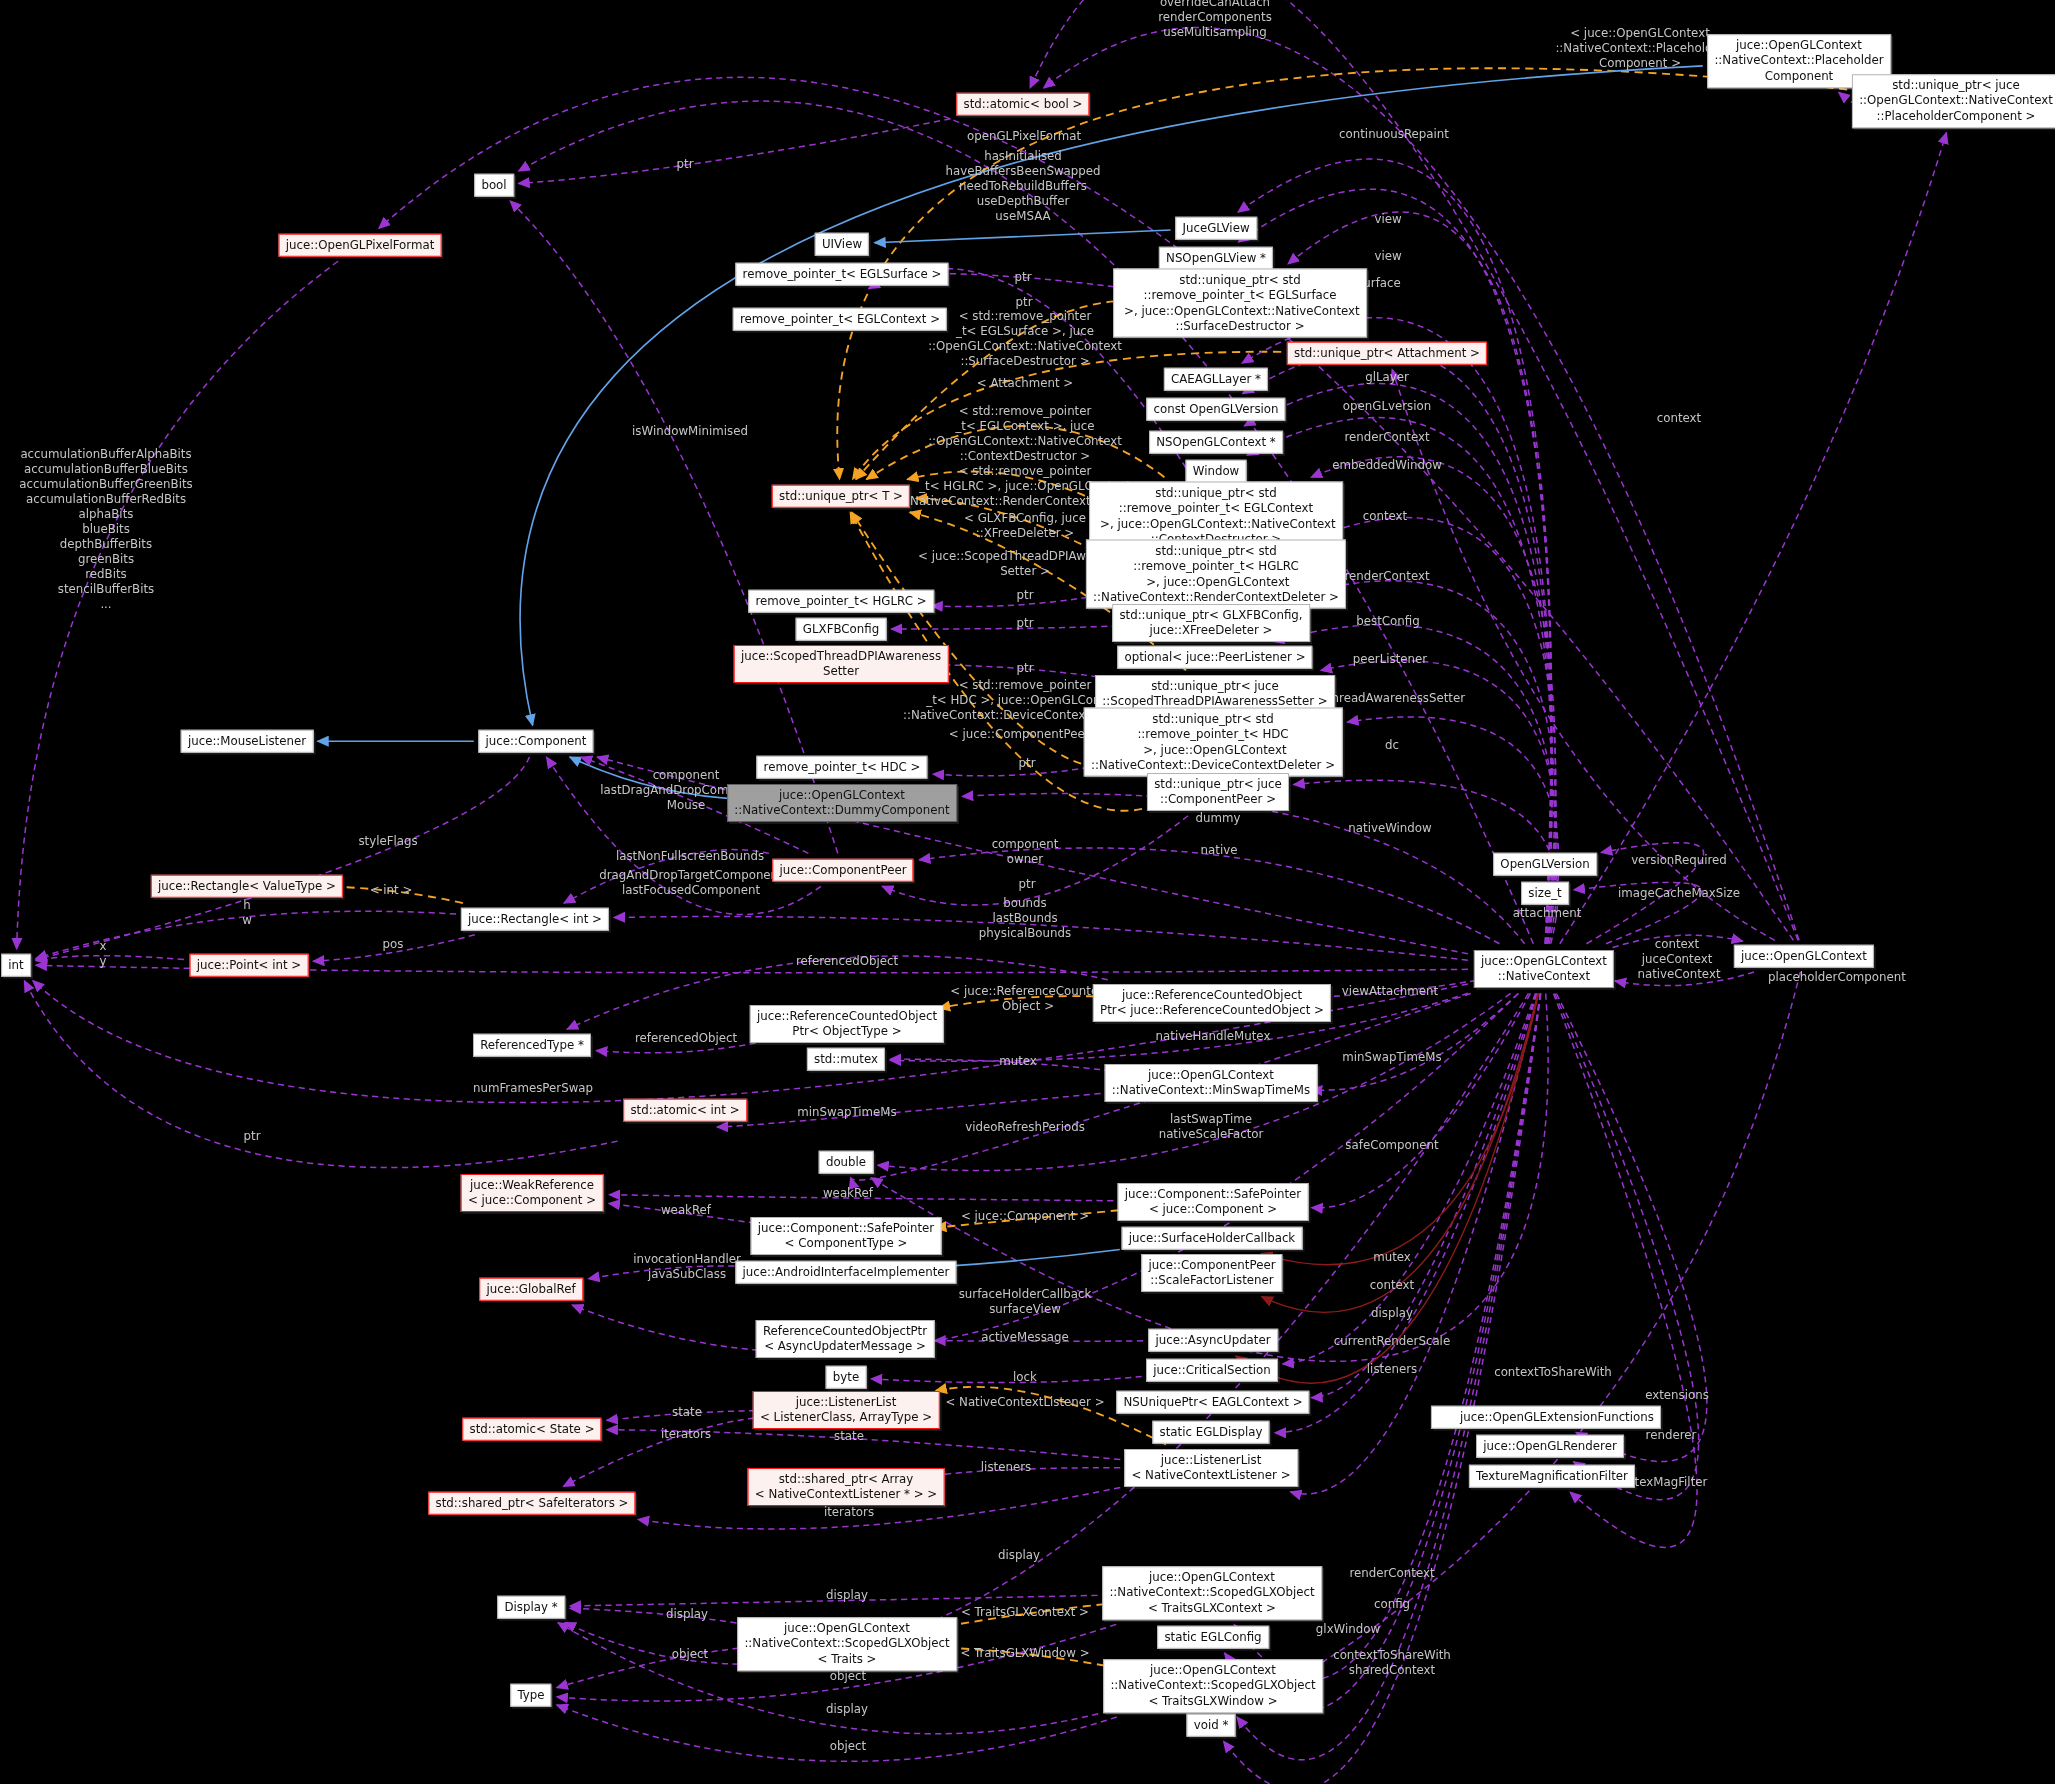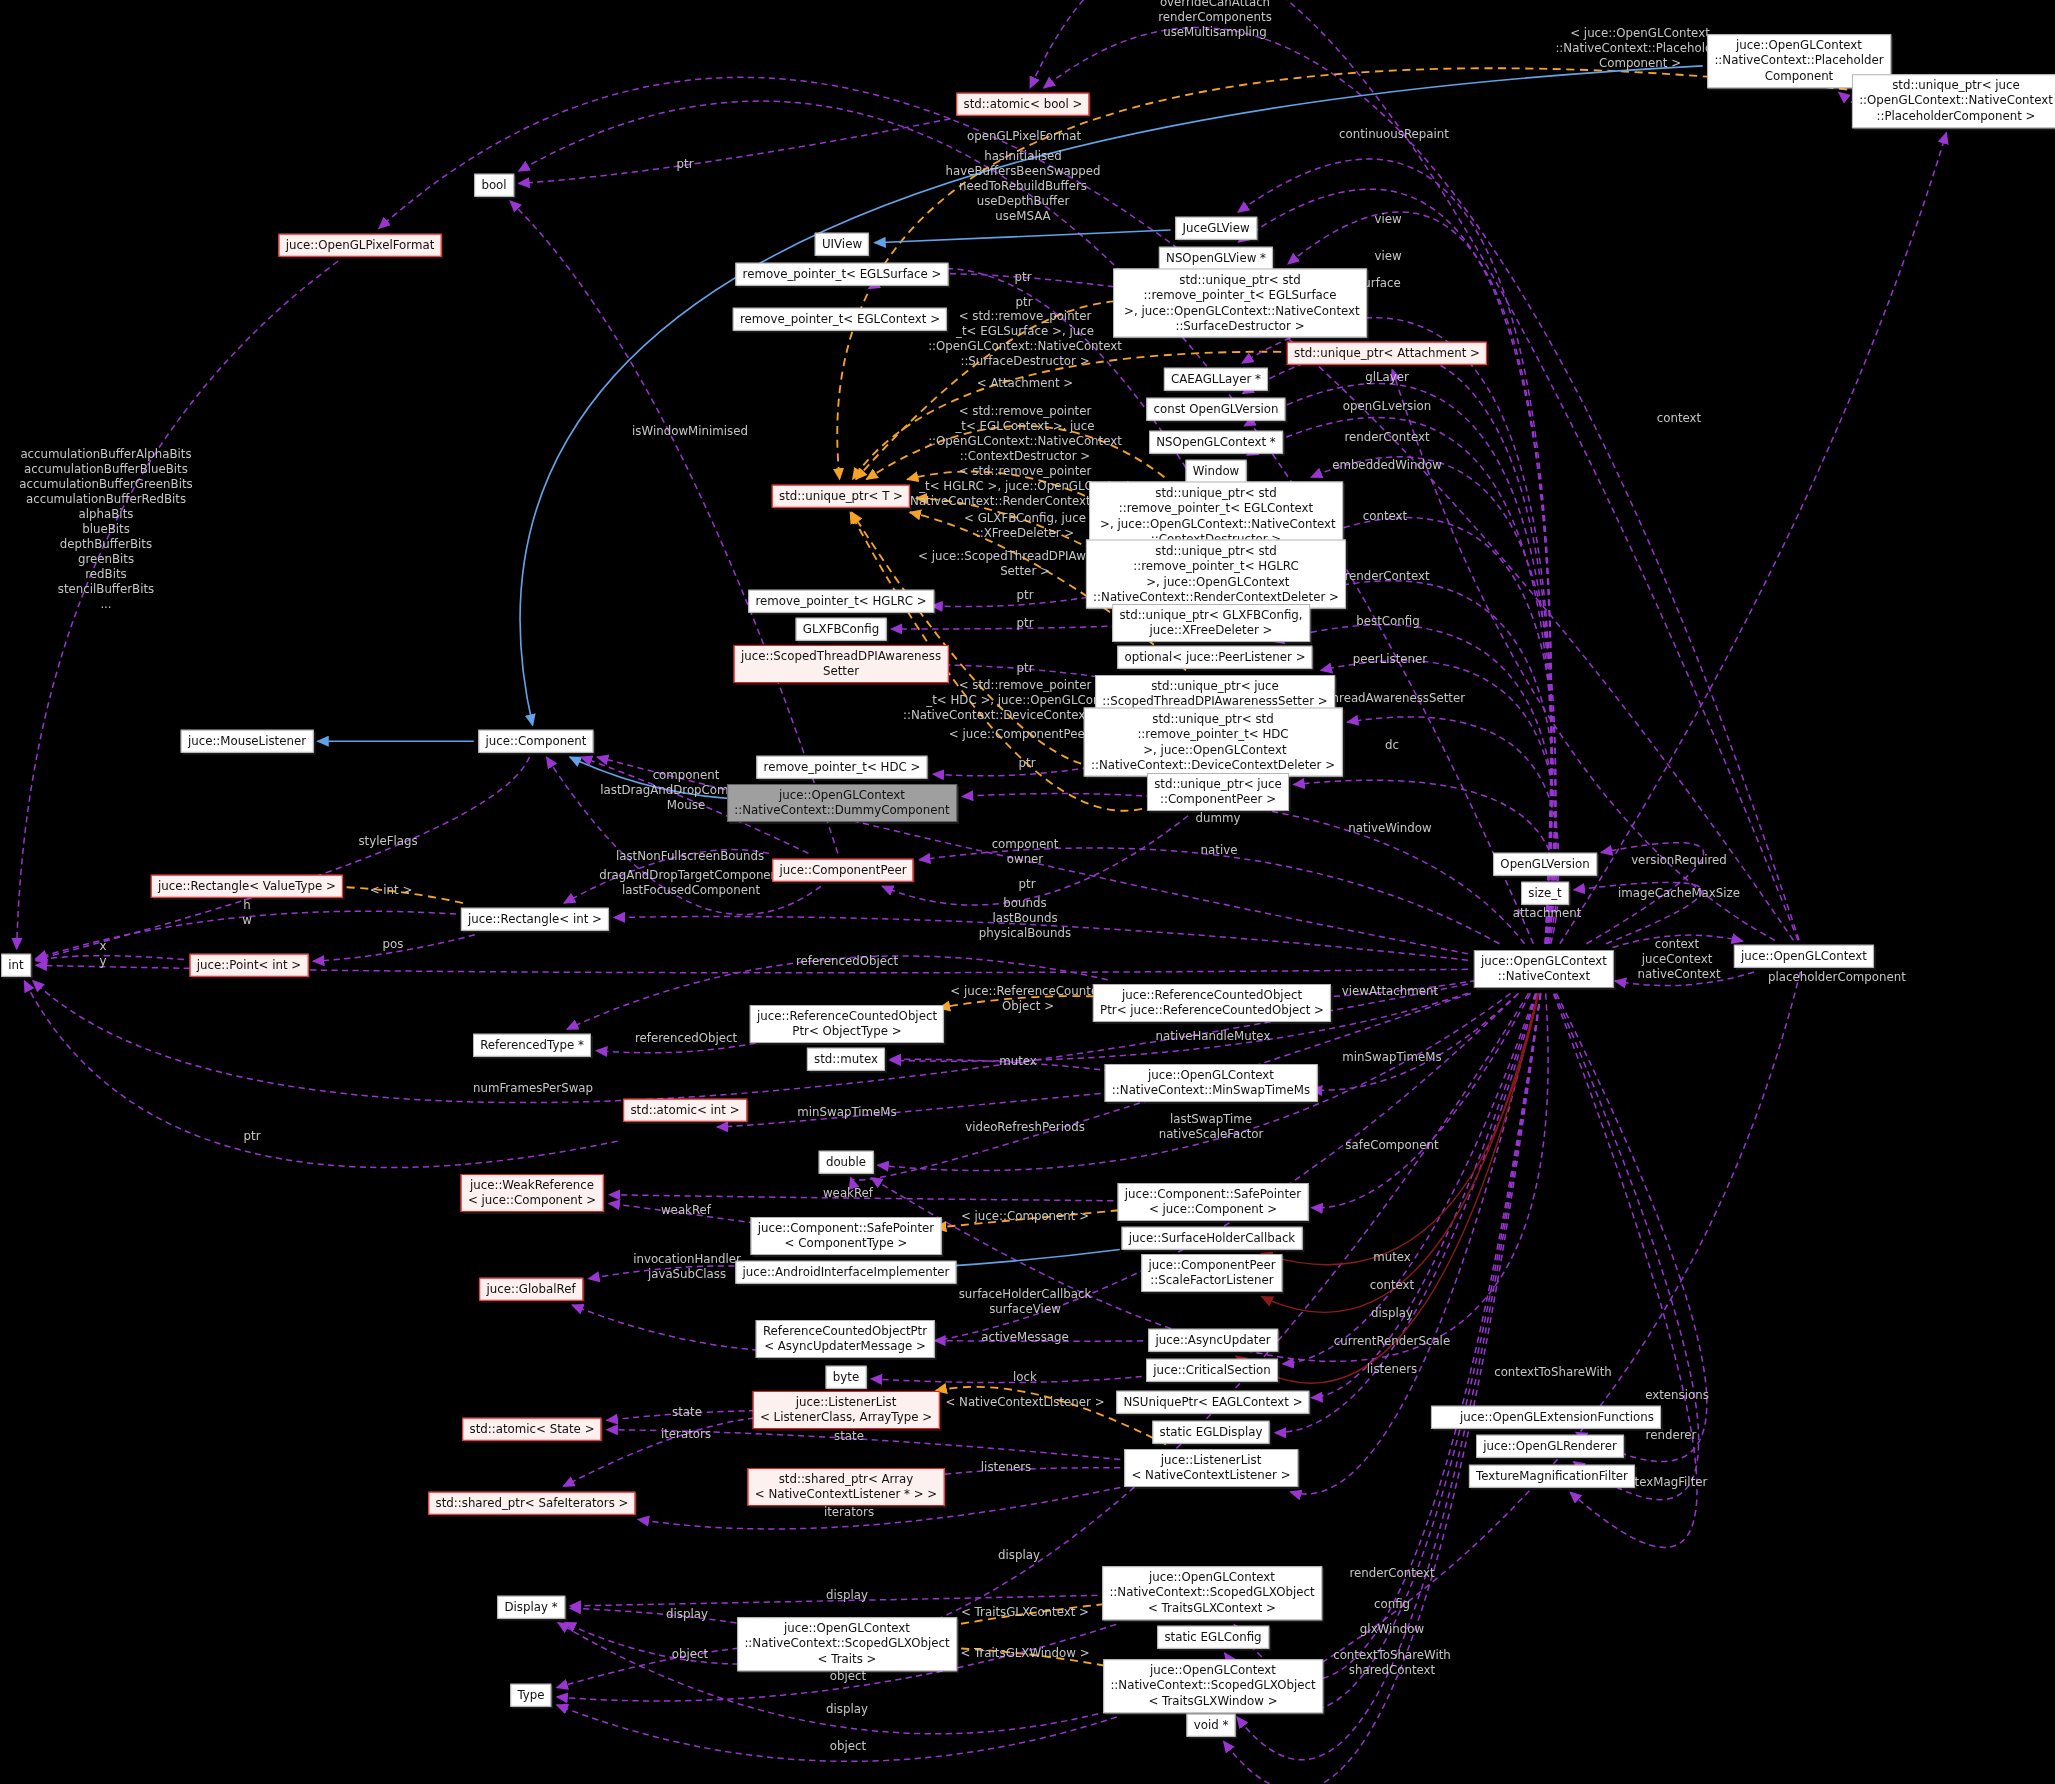--- a/index.html
+++ b/index.html
@@ -400,21 +400,21 @@
     <div class="elabel" style="left: 686px; top: 1434px;">iterators</div>
     <div class="elabel" style="left: 1025px; top: 1402px;">&lt; NativeContextListener &gt;</div>
     <div class="elabel" style="left: 1006px; top: 1467px;">listeners</div>
     <div class="elabel" style="left: 849px; top: 1512px;">iterators</div>
     <div class="elabel" style="left: 1019px; top: 1555px;">display</div>
     <div class="elabel" style="left: 1392px; top: 1573px;">renderContext</div>
     <div class="elabel" style="left: 847px; top: 1595px;">display</div>
     <div class="elabel" style="left: 1392px; top: 1604px;">config</div>
     <div class="elabel" style="left: 687px; top: 1614px;">display</div>
     <div class="elabel" style="left: 1025px; top: 1612px;">&lt; TraitsGLXContext &gt;</div>
-    <div class="elabel" style="left: 1392px; top: 1629px;">glxWindow</div>
+    <div class="elabel" style="left: 1348px; top: 1629px;">glxWindow</div>
     <div class="elabel" style="left: 690px; top: 1654px;">object</div>
     <div class="elabel" style="left: 1025px; top: 1653px;">&lt; TraitsGLXWindow &gt;</div>
     <div class="elabel" style="left: 1392px; top: 1663px;">contextToShareWith
 sharedContext</div>
     <div class="elabel" style="left: 848px; top: 1676px;">object</div>
     <div class="elabel" style="left: 847px; top: 1709px;">display</div>
     <div class="elabel" style="left: 848px; top: 1746px;">object</div>
   </div>
 
 

